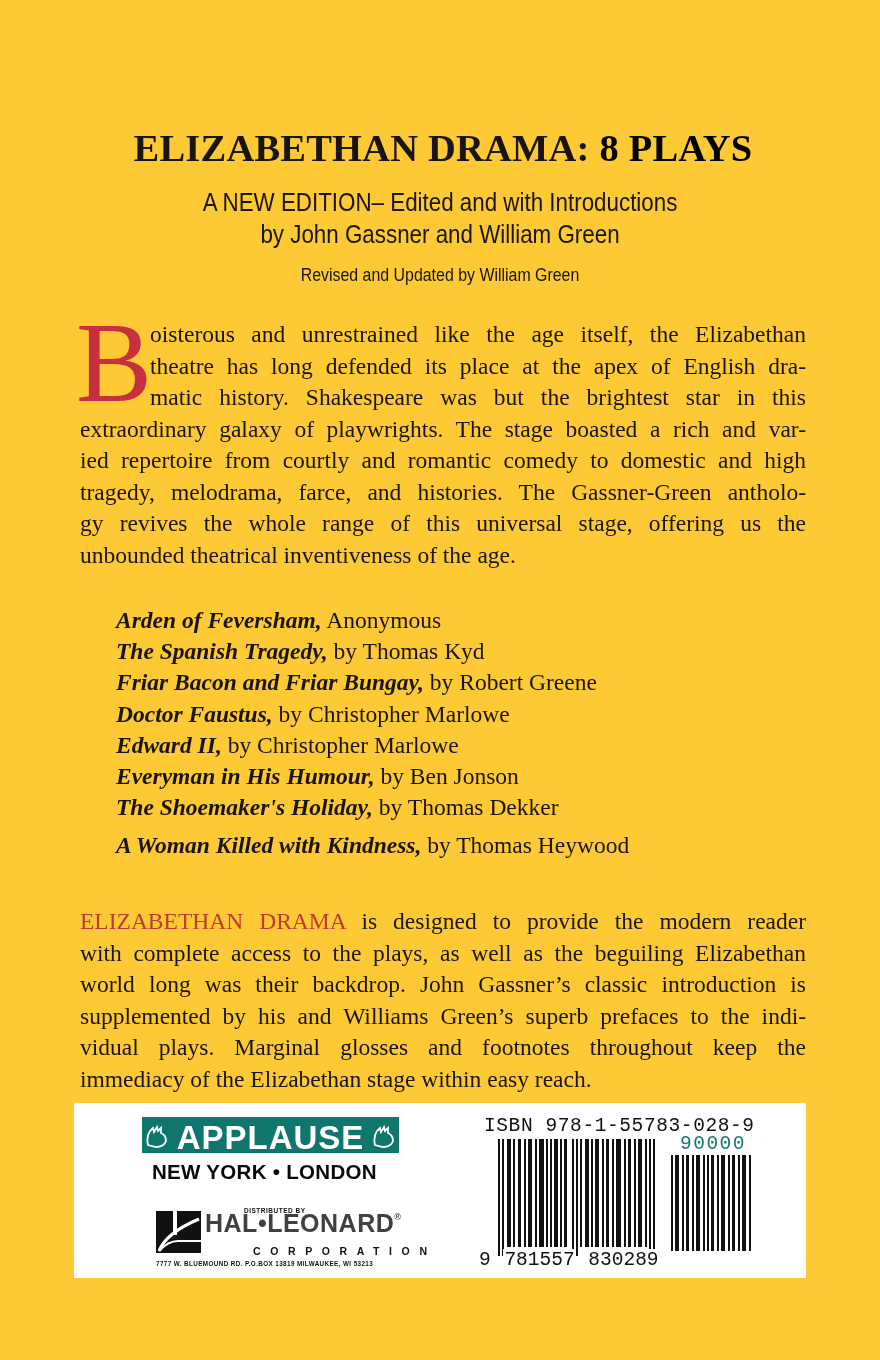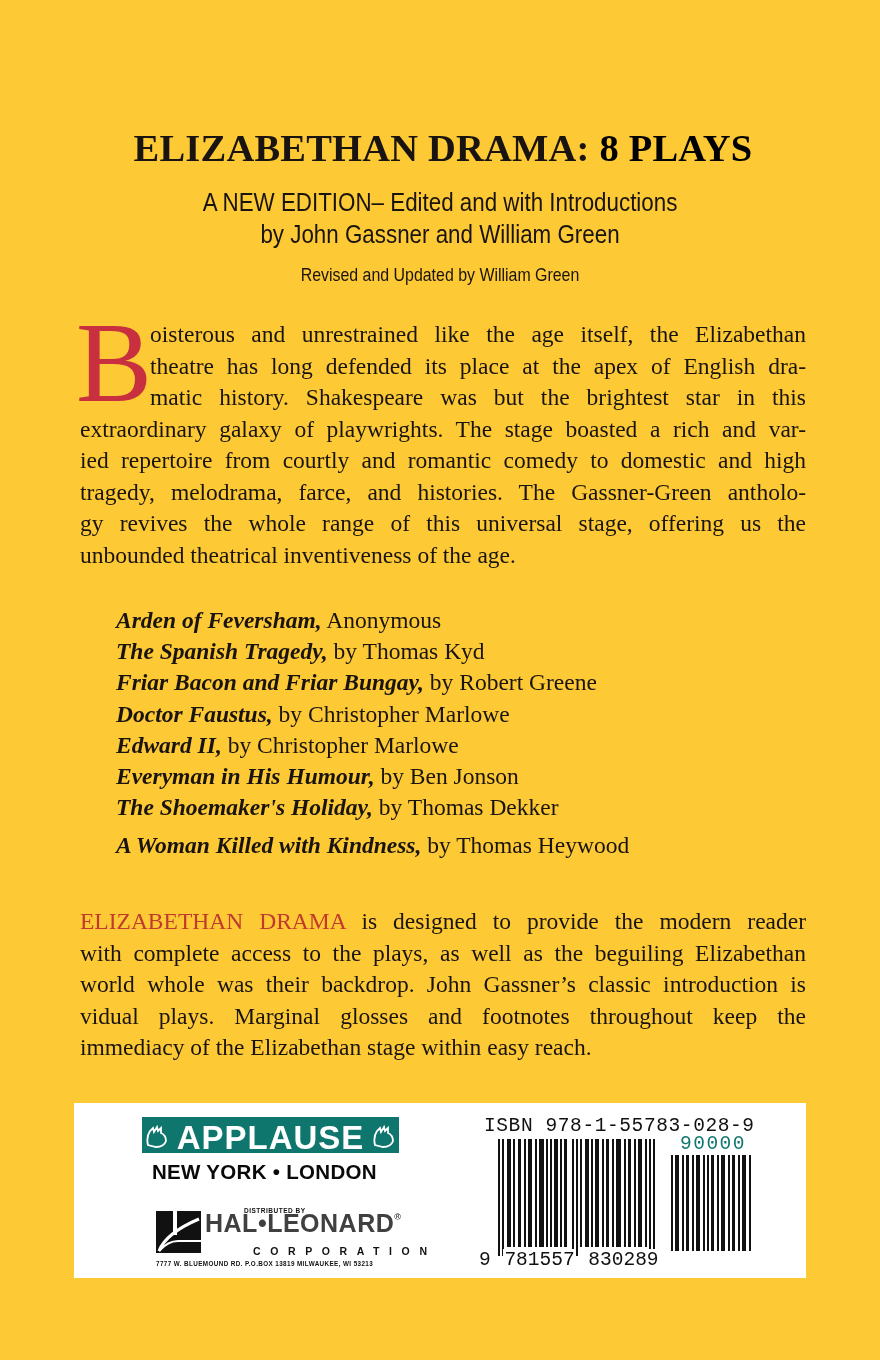--- a/index.html
+++ b/index.html
@@ -184,21 +184,22 @@
   <li><span class="ptitle">Doctor Faustus,</span> <span>by Christopher Marlowe</span></li>
   <li><span class="ptitle">Edward II,</span> <span>by Christopher Marlowe</span></li>
   <li><span class="ptitle">Everyman in His Humour,</span> <span>by Ben Jonson</span></li>
   <li><span class="ptitle">The Shoemaker's Holiday,</span> <span>by Thomas Dekker</span></li>
   <li class="lastplay"><span class="ptitle">A Woman Killed with Kindness,</span> <span>by Thomas Heywood</span></li>
 </ul>
 
 <div class="para para2">
   <span class="line"><span class="red">ELIZABETHAN DRAMA</span><span> is designed to provide the modern reader</span></span>
   <span class="line">with complete access to the plays, as well as the beguiling Elizabethan</span>
-  <span class="line">world whole was their backdrop. John Gassner’s classic introduction is</span>
+  <span class="line">world long was their backdrop. John Gassner’s classic introduction is</span>
+  <span class="line">supplemented by his and Williams Green’s superb prefaces to the indi-</span>
   <span class="line">vidual plays. Marginal glosses and footnotes throughout keep the</span>
   <span class="line last">immediacy of the Elizabethan stage within easy reach.</span>
 </div>
 
 <div class="footer-box">
   <div class="applause-bar">
     <span class="hands">
       <svg width="26" height="24" viewBox="0 0 26 24" style="vertical-align:-3px">
           <path d="M4 20 Q2 12 6 6 L9 3 L10 7 L13 2 L14 6 L17 3 L17 8 Q22 10 22 16 Q20 22 12 22 Z" fill="none" stroke="#fff" stroke-width="1.8"></path>
         </svg>

